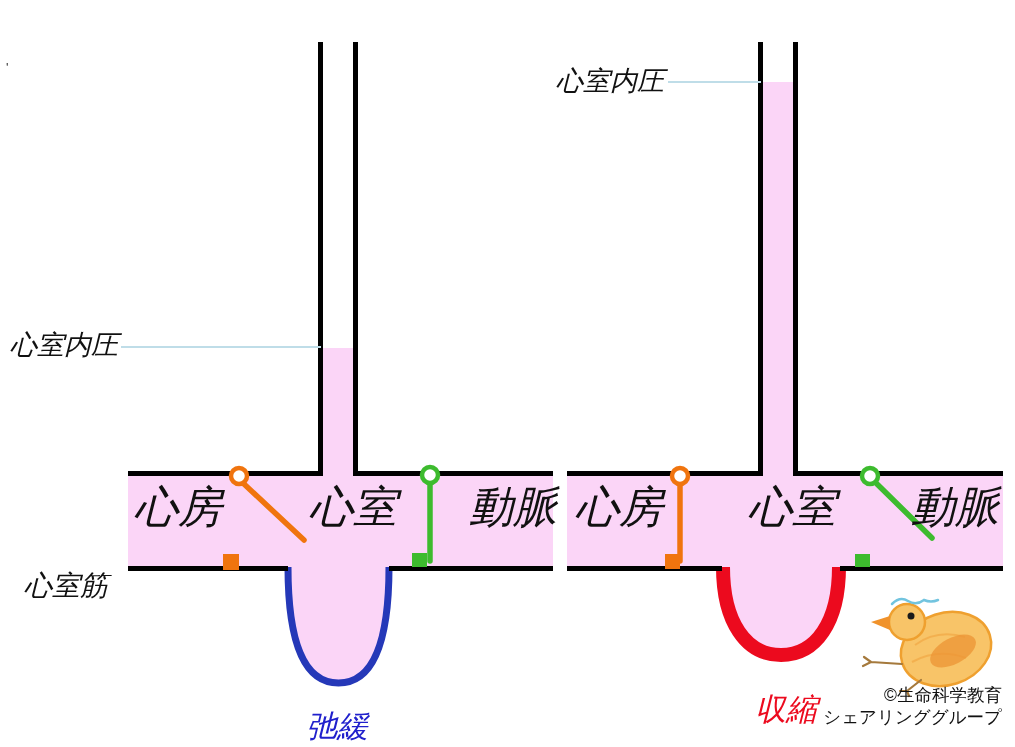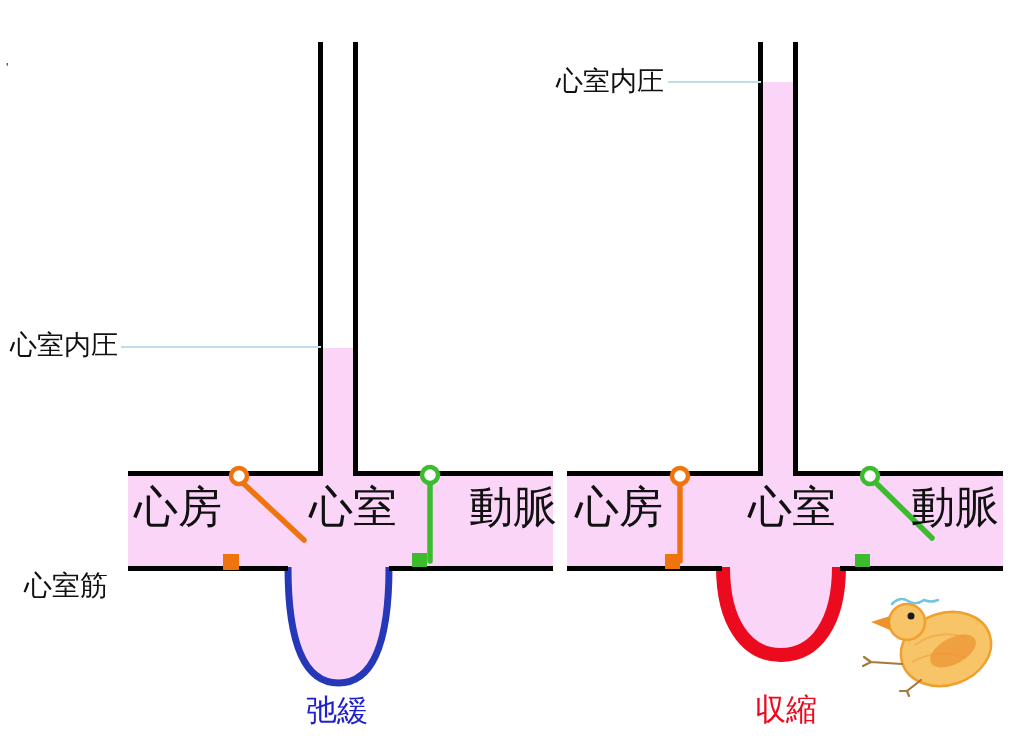--- a/index.html
+++ b/index.html
@@ -1,26 +1,26 @@
 <!DOCTYPE html>
 <html style="--pink: #FBD5F7; --ink: #000000; --orange: #F0740E; --green: #3DBB2E; --blue: #2538B8; --blue_text: #2020CC; --red: #EC0A1E; --leader: #BFDDE8;"><head>
 <meta charset="utf-8">
 <style>
   html,body{margin:0;padding:0;background:#ffffff;}
   .canvas{
     position:relative;width:1015px;height:747px;background:#ffffff;overflow:hidden;
     font-family:"Liberation Sans","DejaVu Sans",sans-serif;color:#111;
   }
   .canvas svg{position:absolute;left:0;top:0;}
-  .lbl{position:absolute;white-space:nowrap;line-height:1.05;color:#111;}
+  .lbl{position:absolute;white-space:nowrap;line-height:1.05;color:#111;font-style:italic;}
   .lbl-pressure{font-size:27px;}
   .lbl-channel{font-size:44px;}
   .lbl-muscle{font-size:28px;text-align:right;}
   .lbl-state{font-size:31px;font-weight:bold;}
-  .lbl-state.relax{color:var(--blue_text,#2020CC);font-weight:normal;}
+  .lbl-state.relax{color:var(--blue_text,#2020CC);font-weight:normal;margin-top:16px;}
   .lbl-state.contract{color:var(--red,#EC0A1E);font-weight:normal;}
   .credit{position:absolute;right:13px;top:685px;text-align:right;font-size:17.5px;line-height:21.5px;color:#111;}
   .stray{position:absolute;left:6px;top:60px;font-size:13px;color:#333;}
   
   .pink{fill:var(--pink,#FBD5F7);}
   .ink{fill:var(--ink,#000000);}
   .leader{stroke:var(--leader,#BFDDE8);stroke-width:2;fill:none;}
   .bulge-blue{fill:var(--pink,#FBD5F7);stroke:var(--blue,#2538B8);stroke-width:7;}
   .bulge-red{fill:var(--pink,#FBD5F7);stroke:var(--red,#EC0A1E);stroke-width:14;}
   .ring-orange{fill:#ffffff;stroke:var(--orange,#F0740E);stroke-width:4.5;}
@@ -116,15 +116,17 @@
   <div class="lbl lbl-muscle" style="left:24px;top:571px;">心室筋</div>
   <div class="lbl lbl-state relax" style="left:306px;top:695px;">弛緩</div>
 
   <div class="lbl lbl-pressure" style="left:556px;top:67px;">心室内圧</div>
   <div class="lbl lbl-channel" style="left:575px;top:484px;">心房</div>
   <div class="lbl lbl-channel" style="left:748px;top:484px;">心室</div>
   <div class="lbl lbl-channel" style="left:911px;top:484px;">動脈</div>
   <div class="lbl lbl-state contract" style="left:755px;top:694px;">収縮</div>
 
   <div class="credit">
+    <div>©生命科学教育</div>
+    <div>シェアリンググループ</div>
   </div>
 
 </div>
 
 </body></html>

